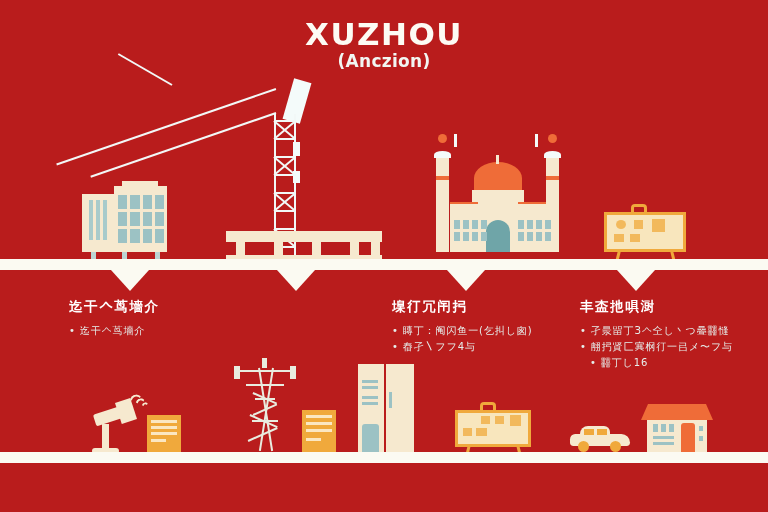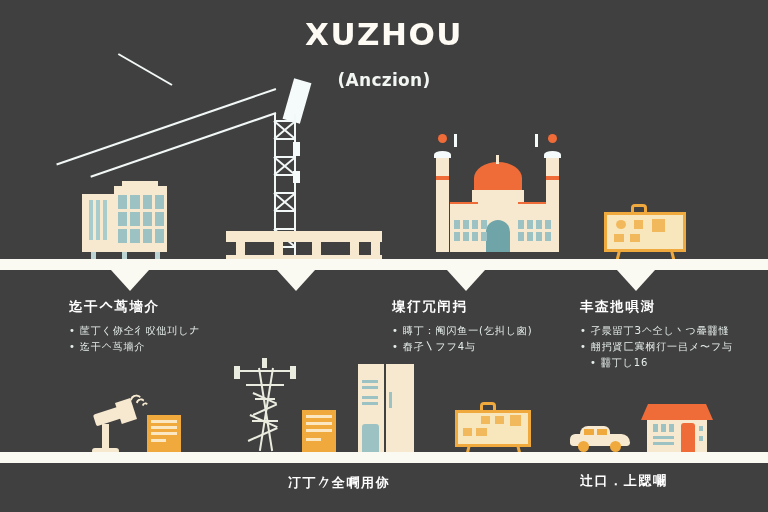--- a/index.html
+++ b/index.html
@@ -5,33 +5,33 @@
   * { margin:0; padding:0; box-sizing:border-box; }
   html,body { width:768px; height:512px; overflow:hidden; }
   body {
     font-family:"DejaVu Sans","Liberation Sans",sans-serif;
     background:#2e7b85;
     position:relative;
   }
   #stage {
     position:absolute; inset:0;
     width:768px; height:512px;
-    background:#404040;
+    background:#b91c1c;
     overflow:hidden;
   }
 
   
   .title-block { position:absolute; left:0; top:18px; width:768px; text-align:center; }
   .title-main {
     font-size:31px; font-weight:bold; color:#fdfbf4;
     letter-spacing:1.5px; line-height:1.05;
   }
   .title-sub {
     font-size:17px; font-weight:bold; color:#f2f6f2;
-    margin-top:19px; letter-spacing:.3px;
+    margin-top:0; letter-spacing:.3px;
   }
 
   
   .shelf { position:absolute; left:0; width:768px; height:11px; background:#fbfaf2; }
   #shelf-top { top:259px; }
   #shelf-bottom { top:452px; }
   .tri {
     position:absolute; top:270px; width:0; height:0;
     border-left:19px solid transparent;
     border-right:19px solid transparent;
@@ -274,21 +274,20 @@
   </div>
 
   <div class="shelf" id="shelf-top"></div>
   <div class="tri" style="left:111px"></div>
   <div class="tri" style="left:277px"></div>
   <div class="tri" style="left:447px"></div>
   <div class="tri" style="left:617px"></div>
 
   <div class="col" style="left:69px;top:298px;width:170px;">
     <div class="col-h">迄干𠆢茑墻介</div>
-    <div class="bul">䒰丁く㑊㒰彳㕮㑁㓚し𠂇</div>
     <div class="bul">迄干𠆢茑墻介</div>
   </div>
 
 
   <div class="col" style="left:392px;top:298px;width:160px;">
     <div class="col-h">㙞㣔冗闬㧈</div>
     <div class="bul">䁣丁：阄闪鱼一(乞㧃し囪)</div>
     <div class="bul">㫪孑〵フフ4与</div>
   </div>
 
@@ -383,16 +382,14 @@
     <div class="w" style="left:24px;top:20px;width:5px;height:8px;"></div>
     <div class="w" style="left:8px;top:32px;width:21px;height:3px;"></div>
     <div class="w" style="left:8px;top:38px;width:21px;height:3px;"></div>
     <div class="door"></div>
     <div class="w" style="left:54px;top:22px;width:4px;height:5px;"></div>
     <div class="w" style="left:54px;top:32px;width:4px;height:5px;"></div>
   </div>
 
   <div class="shelf" id="shelf-bottom"></div>
 
-  <div class="row2cap" style="left:288px;top:472px;">㓅丁𠂊全㗿用㑊</div>
-  <div class="row2cap" style="left:580px;top:472px;">辻口．上㥸㘚</div>
 
 </div>
 
 </body></html>

